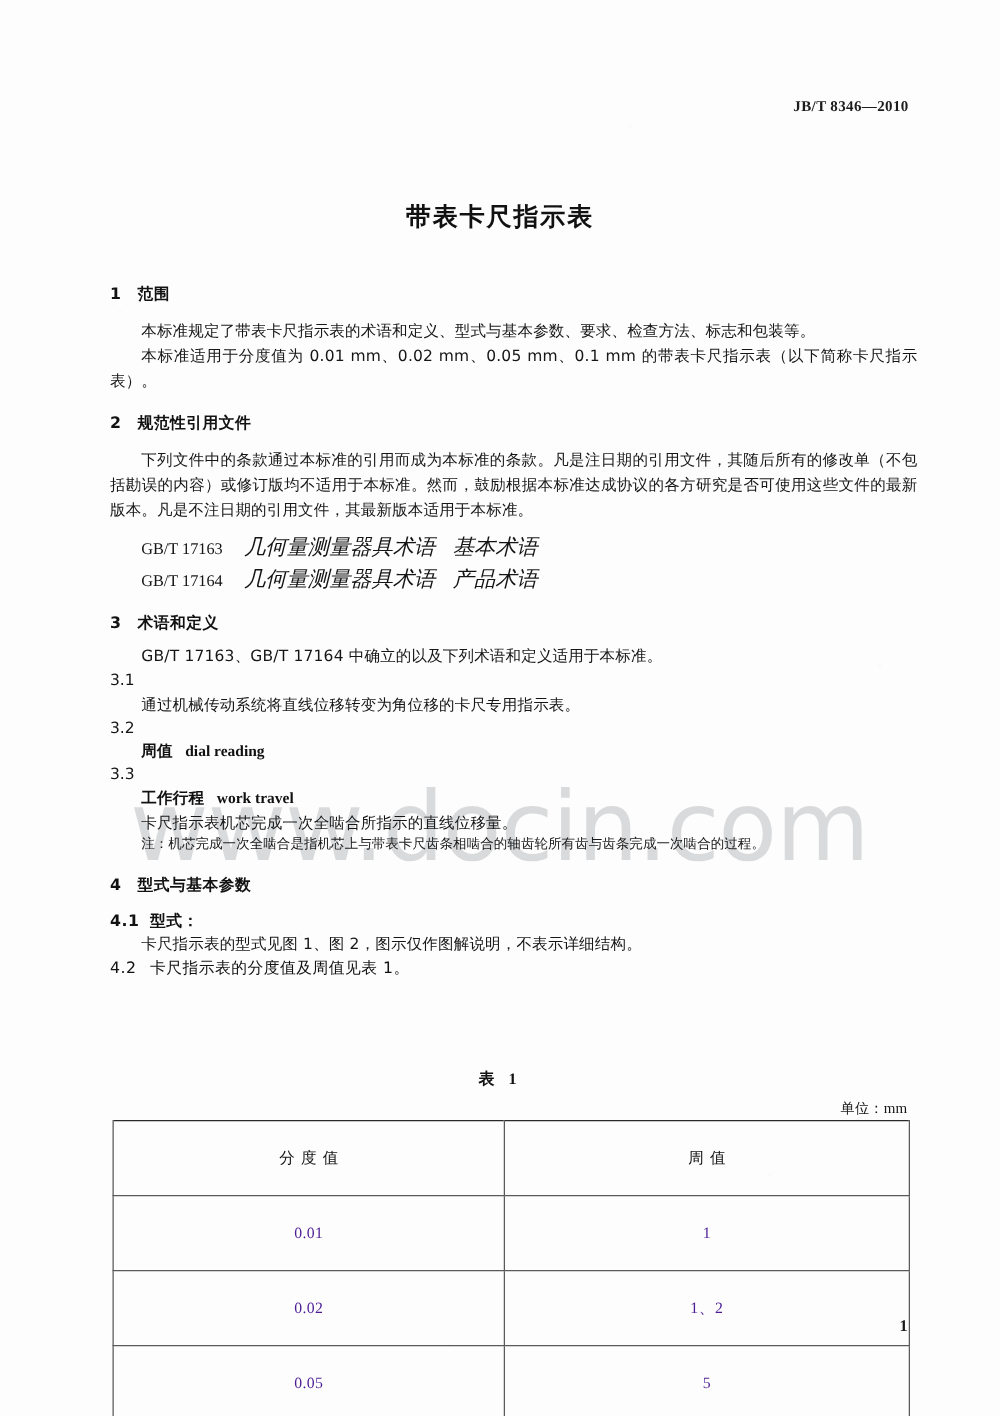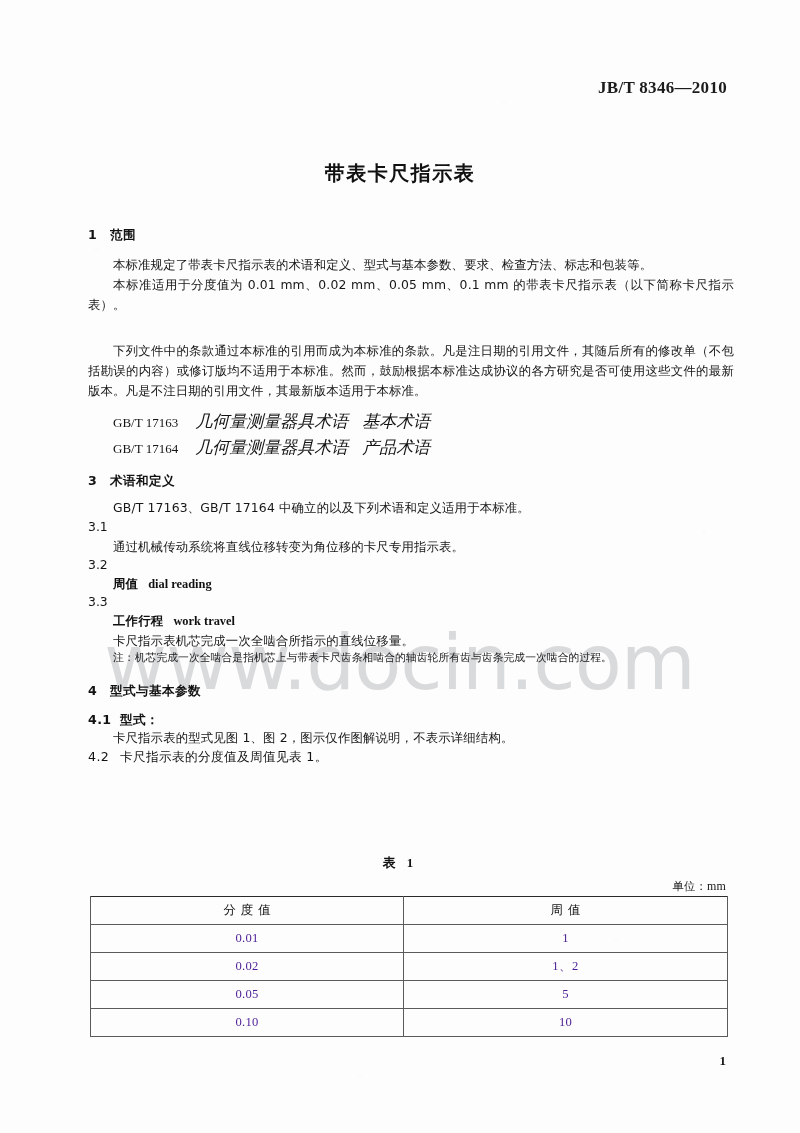--- a/index.html
+++ b/index.html
@@ -42,21 +42,21 @@
     left: 0; top: 0;
     width: 800px;
     height: 1133px;
   }
 
   
   .doc-header {
     position: absolute;
     top: 78px;
     right: 73px;
-    font-size: 17px;
+    font-size: 12px;
     letter-spacing: 0.3px;
     color: #1c1c1c;
     white-space: nowrap;
   }
   .doc-header .std-code {
     font-weight: bold;
     font-family: "Liberation Serif", serif;
   }
 
   
@@ -206,21 +206,21 @@
   .data-table {
     position: absolute;
     left: 90px;
     top: 896px;
     width: 637px;
     border-collapse: collapse;
     table-layout: fixed;
   }
   .data-table td, .data-table th {
     border: 1px solid #5a5a5a;
-    padding: 0;
+    padding: 16px;
     height: 27px;
     text-align: center;
     vertical-align: middle;
     font-weight: normal;
   }
   .data-table {
     border: 1.6px solid #2a2a2a;
   }
   .data-table tr:first-child td {
     border-top: none;
@@ -292,20 +292,23 @@
 
       <p class="clause-head">
         <span class="num">1</span><span>范围</span>
       </p>
       <div class="sp-12"></div>
       <p class="para indent">本标准规定了带表卡尺指示表的术语和定义、型式与基本参数、要求、检查方法、标志和包装等。</p>
       <p class="para indent">本标准适用于分度值为 0.01 mm、0.02 mm、0.05 mm、0.1 mm 的带表卡尺指示表（以下简称卡尺指示表）。</p>
 
       <div class="sp-14"></div>
 
+      <p class="clause-head">
+        <span class="num">2</span><span>规范性引用文件</span>
+      </p>
       <div class="sp-12"></div>
       <p class="para indent">下列文件中的条款通过本标准的引用而成为本标准的条款。凡是注日期的引用文件，其随后所有的修改单（不包括勘误的内容）或修订版均不适用于本标准。然而，鼓励根据本标准达成协议的各方研究是否可使用这些文件的最新版本。凡是不注日期的引用文件，其最新版本适用于本标准。</p>
       <div class="sp-6"></div>
       <p class="ref-line">
         <span>GB/T 17163</span><span class="gap-m"></span><span class="cn">几何量测量器具术语</span><span class="gap-s"></span><span class="cn">基本术语</span>
       </p>
       <p class="ref-line">
         <span>GB/T 17164</span><span class="gap-m"></span><span class="cn">几何量测量器具术语</span><span class="gap-s"></span><span class="cn">产品术语</span>
       </p>
 

